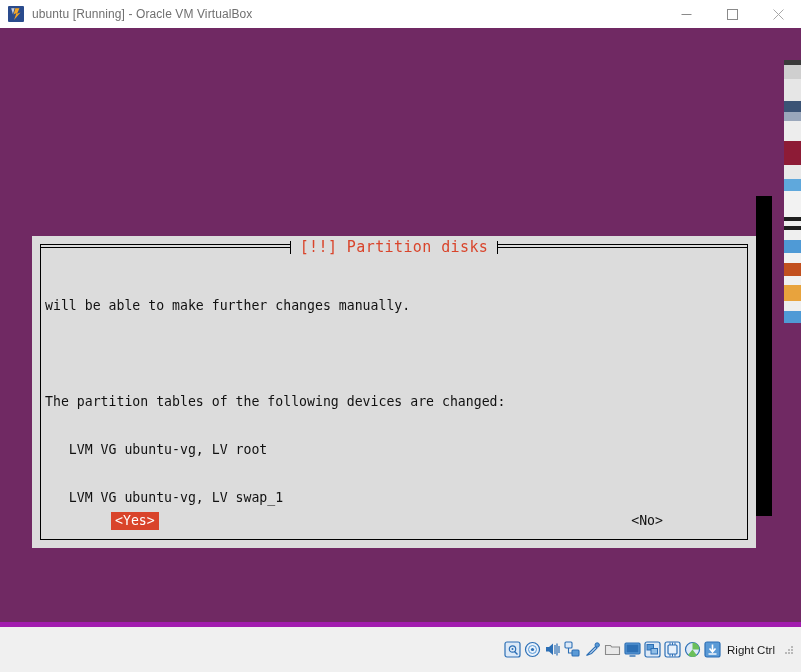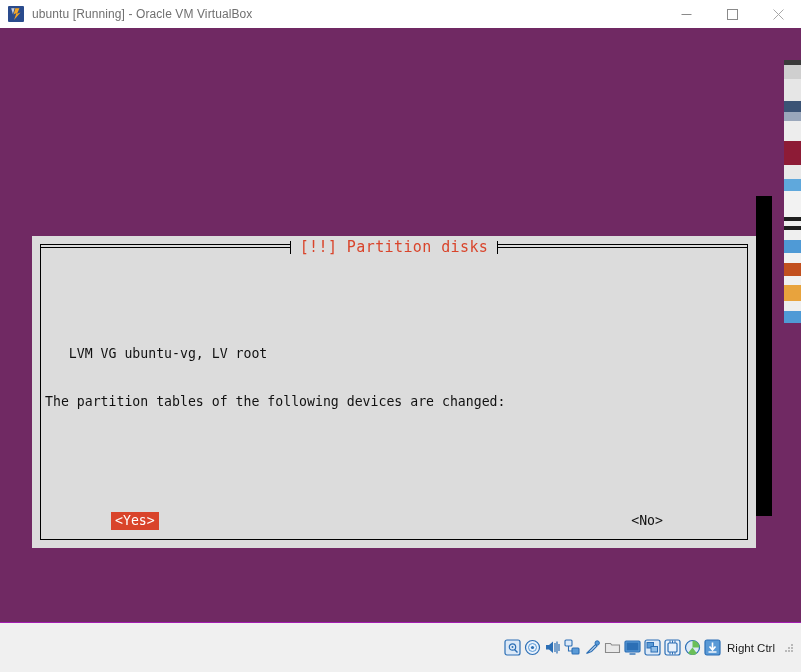--- a/index.html
+++ b/index.html
@@ -199,21 +199,21 @@
   .btn-no {
     right: 79px;
     background: transparent;
     color: #111111;
   }
 
   
   #vbox-statusbar {
     height: 22px;
     background: #f0f0f0;
-    border-top: 1px solid #a21caf;
+    border-top: 5px solid #a21caf;
     display: flex;
     align-items: center;
     justify-content: flex-end;
     flex: 1 1 auto;
     padding-right: 4px;
   }
   .status-icons {
     display: flex;
     align-items: center;
     gap: 3px;
@@ -311,23 +311,25 @@
 
       <div class="dlg-title-row">
         <div class="title-rule"></div>
         <div class="title-cap"></div>
         <div class="dlg-title-text">[!!] Partition disks</div>
         <div class="title-cap"></div>
         <div class="title-rule"></div>
       </div>
 
       <div class="dlg-body">
+        <div class="para">will be able to make further changes manually.</div>
         <div class="blank"></div>
+        <div class="para">The partition tables of the following devices are changed:</div>
         <div class="para">   LVM VG ubuntu-vg, LV root</div>
-        <div class="para">The partition tables of the following devices are changed:</div>
+        <div class="para">   LVM VG ubuntu-vg, LV swap_1</div>
         <div class="blank"></div>
         
         
         
         
         
         
       </div>
 
       <div class="dlg-buttons">

